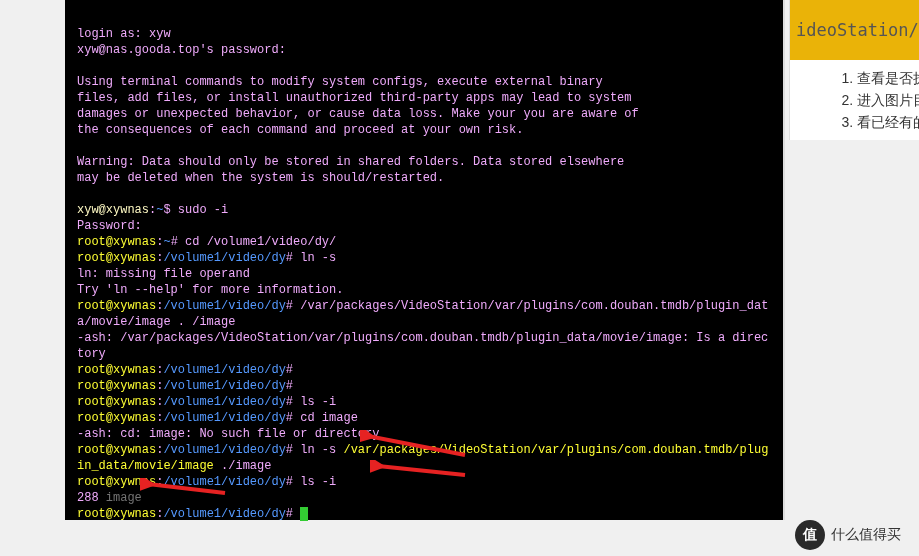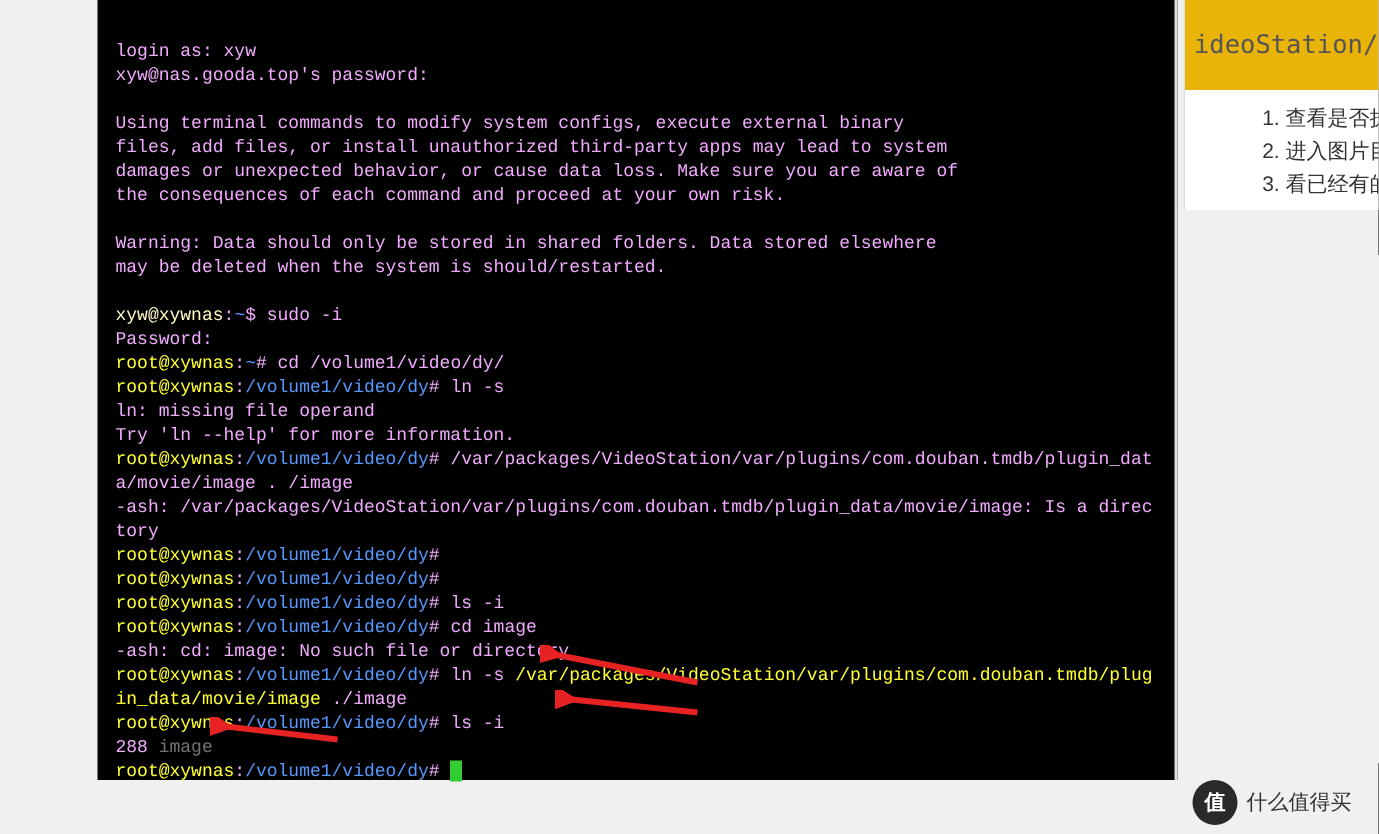--- a/index.html
+++ b/index.html
@@ -95,21 +95,21 @@
 </style>
 </head>
 <body>
 
 <div class="terminal">
 <span class="w">login as: </span><span class="w">xyw</span>
 <span class="w">xyw@nas.gooda.top's password:</span>
 
 <span class="w">Using terminal commands to modify system configs, execute external binary</span>
 <span class="w">files, add files, or install unauthorized third-party apps may lead to system</span>
-<span class="w">damages or unexpected behavior, or cause data loss. Make sure you are aware of</span>
+<span class="w">damages or unexpected behavior, or cause data loss. Make your you are aware of</span>
 <span class="w">the consequences of each command and proceed at your own risk.</span>
 
 <span class="w">Warning: Data should only be stored in shared folders. Data stored elsewhere</span>
 <span class="w">may be deleted when the system is should/restarted.</span>
 
 <span class="g">xyw@xywnas</span><span class="w">:</span><span class="b">~</span><span class="w">$ </span><span class="w">sudo -i</span>
 <span class="w">Password:</span>
 <span class="y">root@xywnas</span><span class="w">:</span><span class="b">~</span><span class="w"># </span><span class="w">cd /volume1/video/dy/</span>
 <span class="y">root@xywnas</span><span class="w">:</span><span class="b">/volume1/video/dy</span><span class="w"># </span><span class="w">ln -s</span>
 <span class="w">ln: missing file operand</span>

